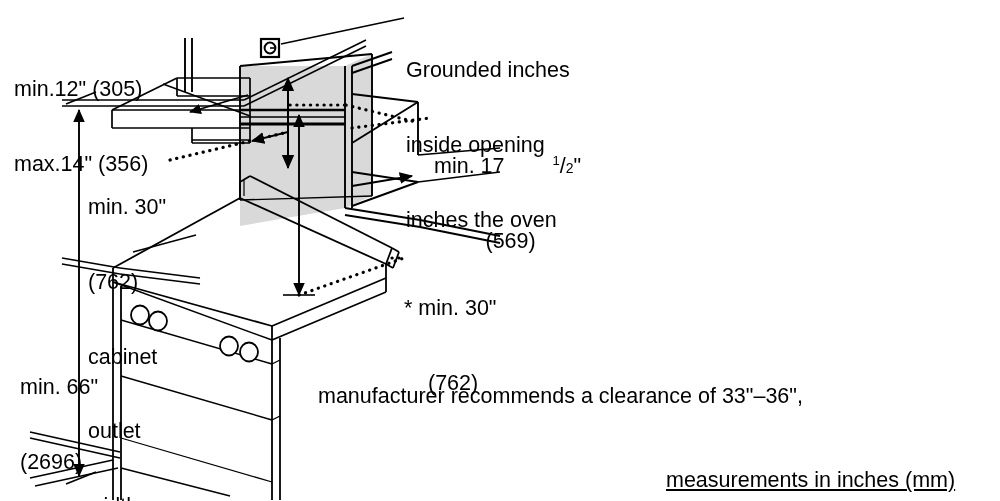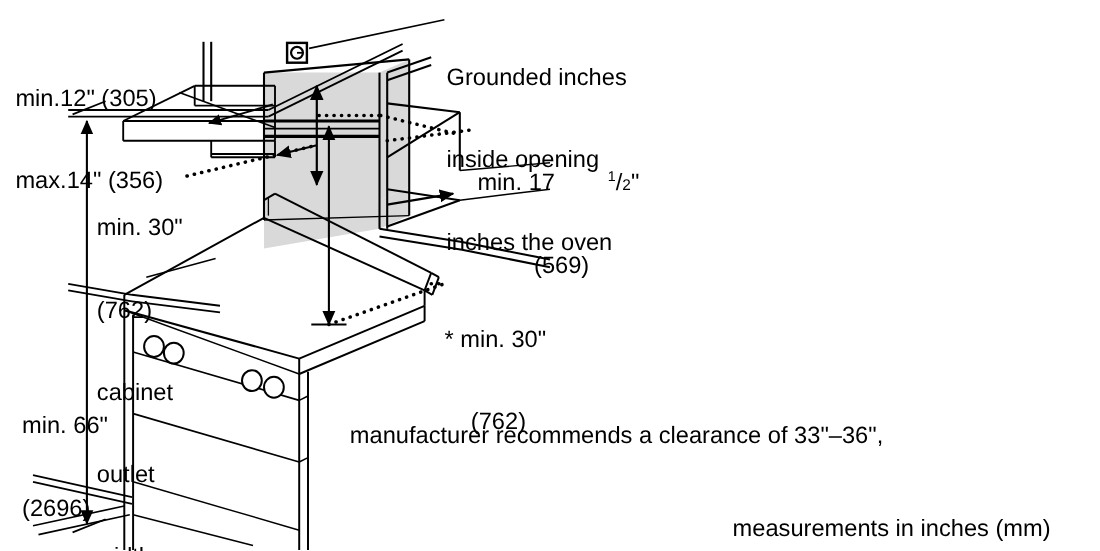--- a/index.html
+++ b/index.html
@@ -20,21 +20,21 @@
   .frac .den{font-size:14px;vertical-align:baseline;line-height:0;}
   .nowrap{white-space:nowrap;}
   
   #lbl-min12{left:14px;top:27px;}
   #lbl-grounded{left:406px;top:8px;}
   #lbl-min17{left:434px;top:104px;}
   #lbl-min30cab{left:88px;top:145px;}
   #lbl-min30star{left:404px;top:246px;}
   #lbl-min66{left:20px;top:325px;}
   #lbl-note{left:318px;top:334px;}
-  #lbl-units{left:666px;top:468px;}
+  #lbl-units{left:666px;top:468px;text-decoration:underline;}
 </style>
 </head>
 <body>
 
 <div id="stage">
 
   <svg id="diagram" viewBox="0 0 1000 501">
     <defs>
       <marker id="ah" viewBox="0 0 10 10" refX="9.2" refY="5" markerWidth="7" markerHeight="7" orient="auto-start-reverse">
         <path d="M0,0.6 L10,5 L0,9.4 z" fill="#000"></path>

